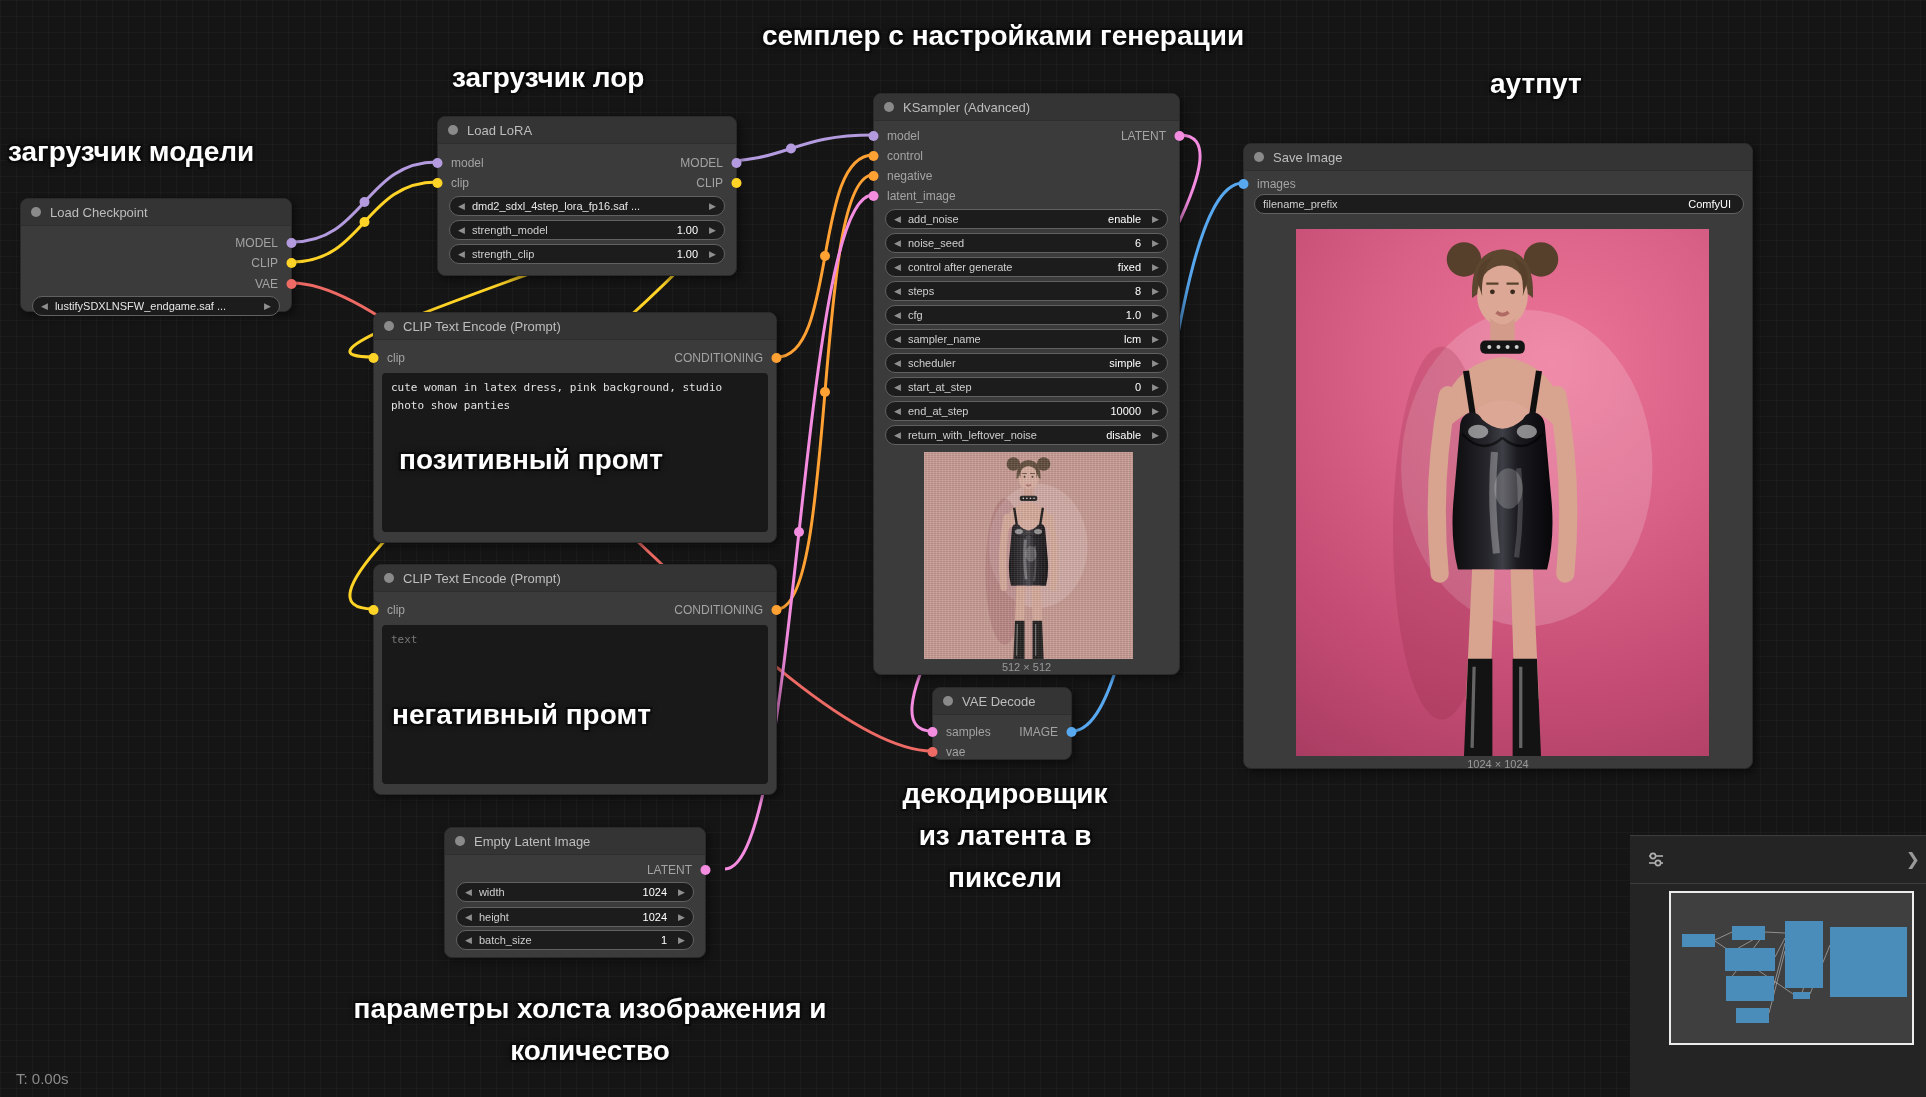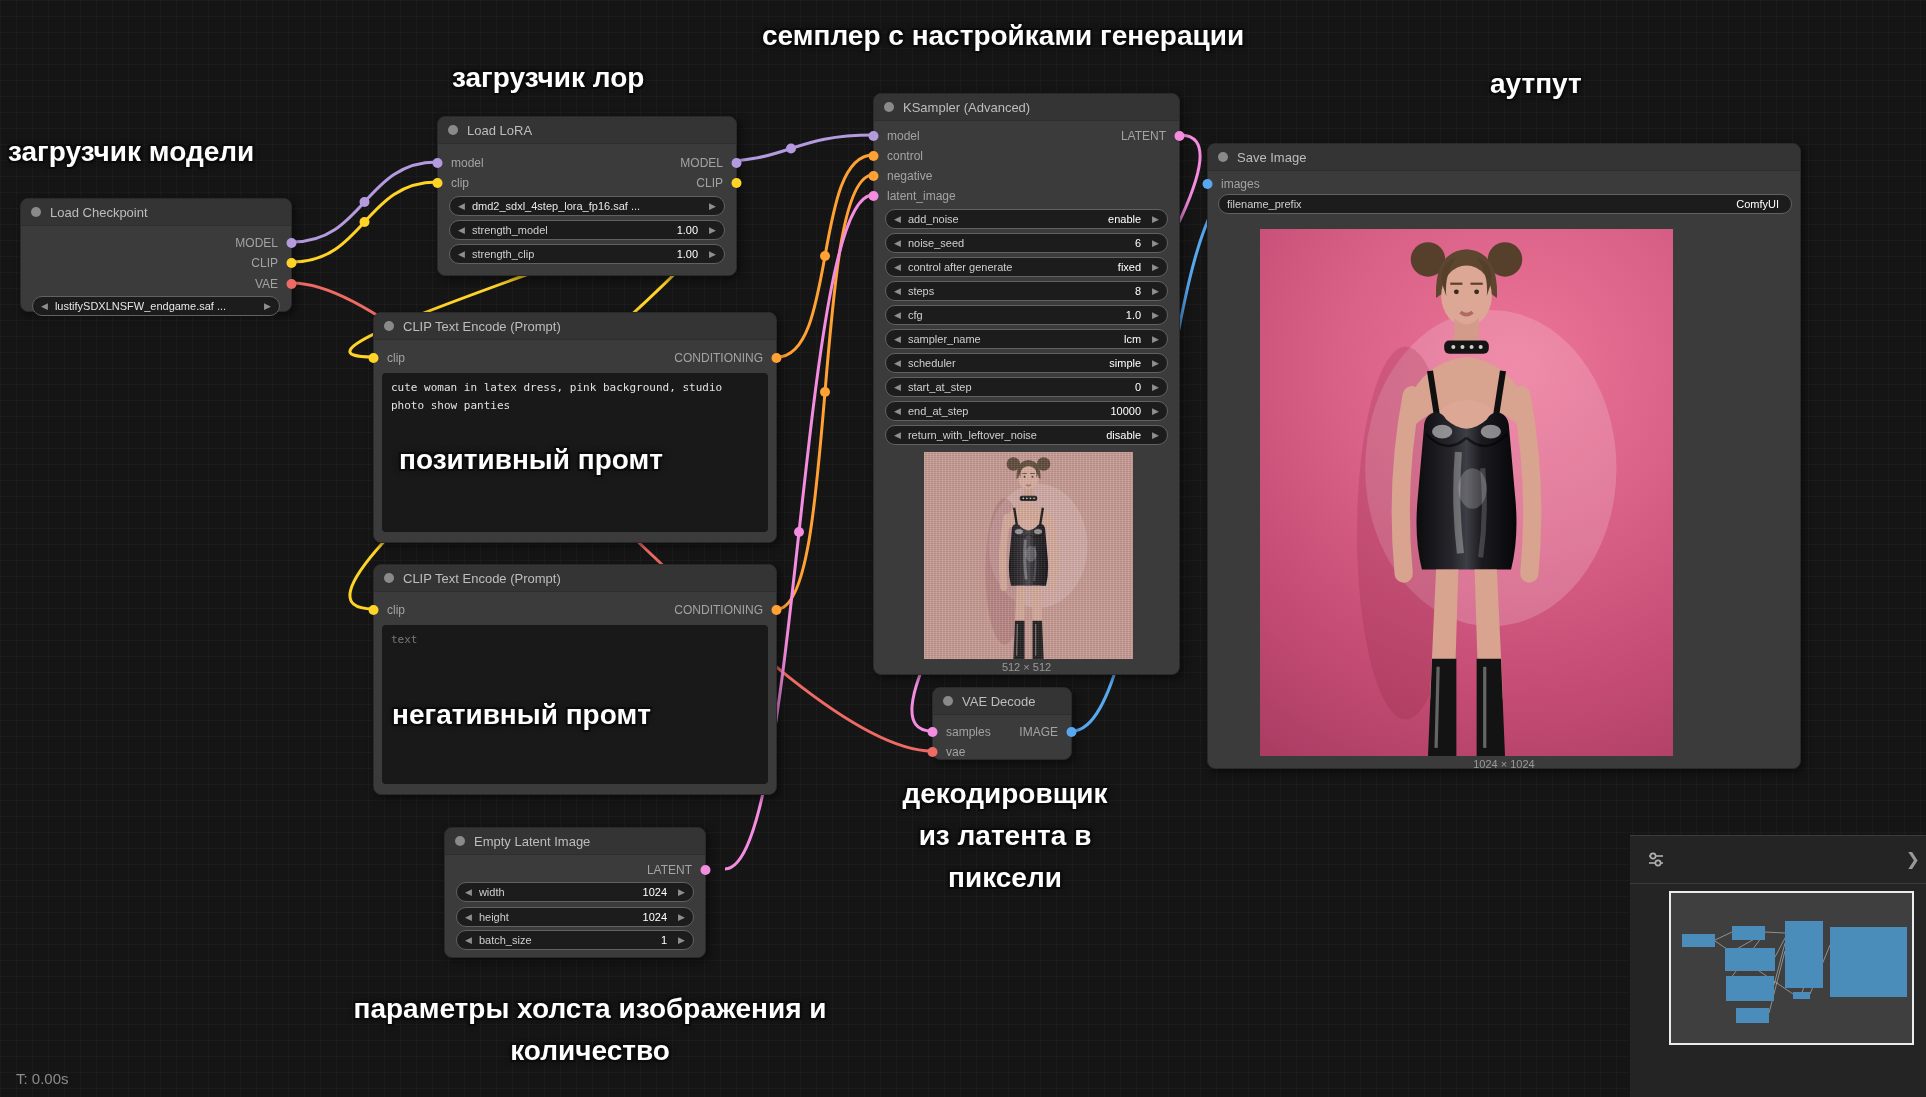--- a/index.html
+++ b/index.html
@@ -382,21 +382,21 @@
         <span class="slot-label l">samples</span>
       <span class="port out" style="background: rgb(88, 168, 240);"></span>
         <span class="slot-label r">IMAGE</span>
     </div>
     <div class="slot" style="top:64px">
         <span class="port in" style="background: rgb(238, 106, 100);"></span>
         <span class="slot-label l">vae</span>
       </div>
   </div>
 
-  <div class="node" style="left:1207px;top:143px;width:594px;height:626px">
+  <div class="node" style="left:1243px;top:143px;width:510px;height:626px">
     <div class="header">
       <span class="tdot"></span>
       <span>Save Image</span>
     </div>
     <div class="slot" style="top:40px">
         <span class="port in" style="background: rgb(88, 168, 240);"></span>
         <span class="slot-label l">images</span>
       </div>
     <div class="pill" style="top:50px;left:10px;right:8px">
       <span class="lbl">filename_prefix</span>

